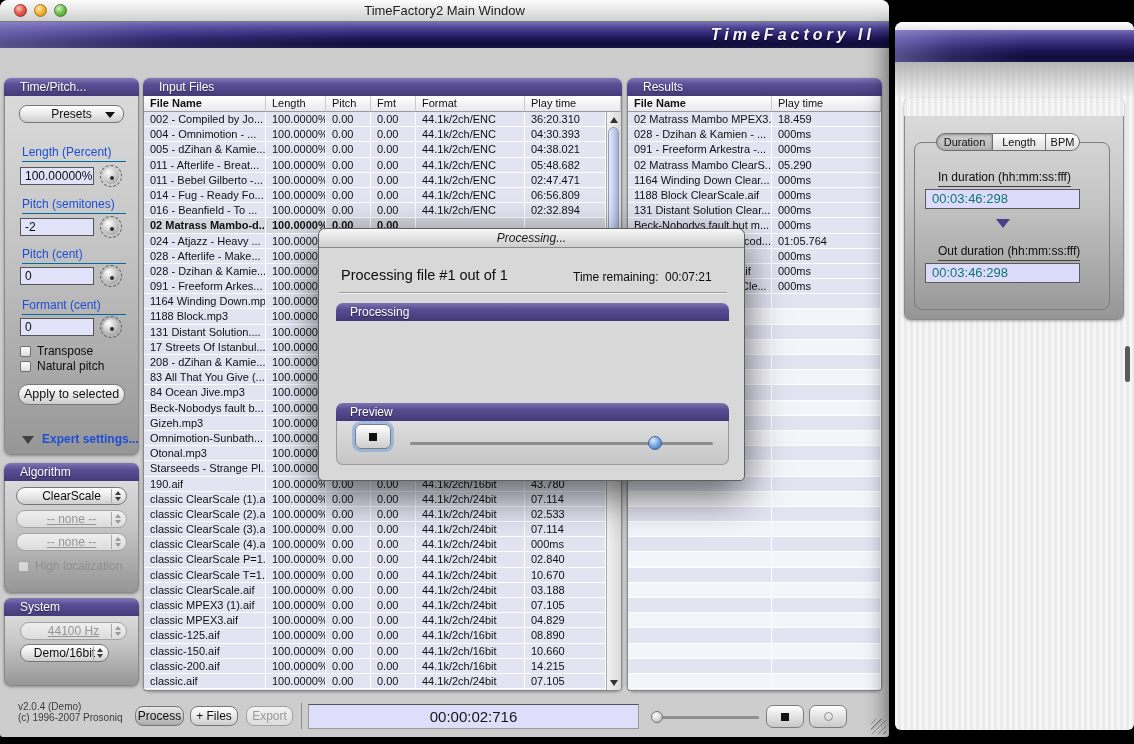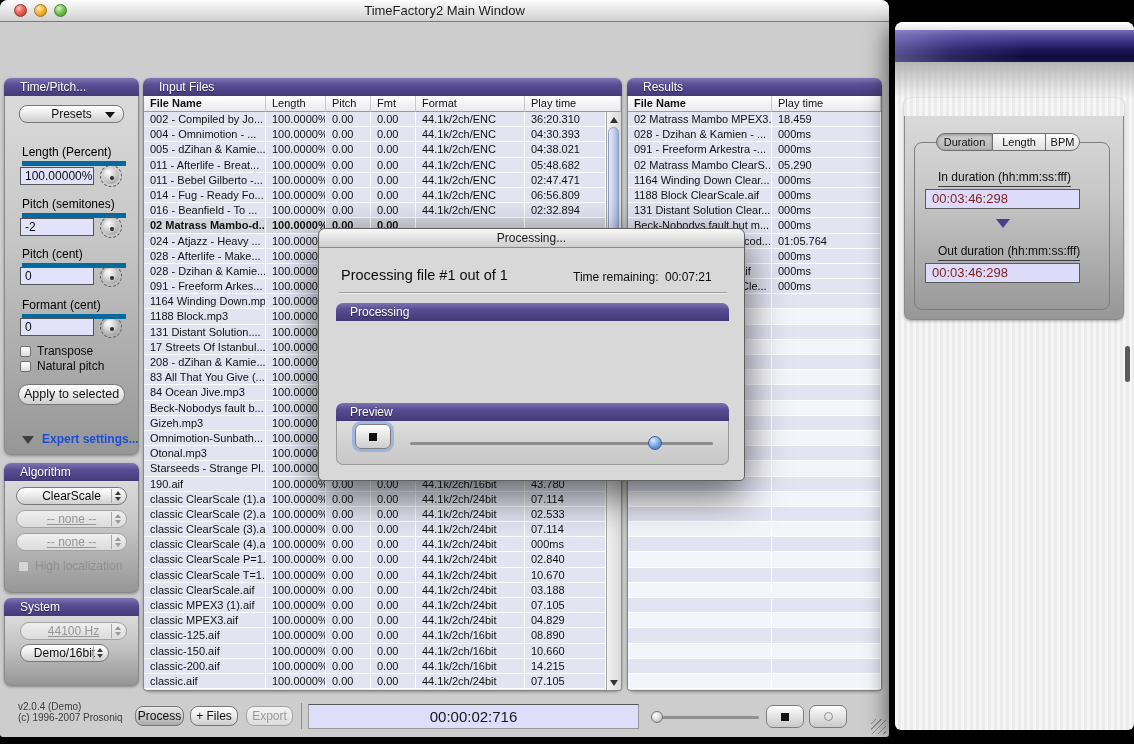--- a/index.html
+++ b/index.html
@@ -40,21 +40,21 @@
   #time-pitch { left:4px; top:78px; width:135px; height:377px; }
   #algorithm  { left:4px; top:463px; width:135px; height:130px; }
   #system     { left:4px; top:598px; width:135px; height:88px; }
 
   .aqua-btn { position:absolute; background:linear-gradient(#ffffff,#ececec 45%,#cdcdcd);
     border:1px solid #777; border-radius:10px; font-size:12px; color:#111; text-align:center; }
   .presets { left:15px; top:27px; width:105px; height:18px; line-height:16px; border-radius:8px; font-size:12px; }
   .presets .dd-arrow { position:absolute; right:8px; top:6px; width:0; height:0;
     border-left:5px solid transparent; border-right:5px solid transparent; border-top:6px solid #111; }
 
-  .frule { position:absolute; font-size:12px; color:#000000; border-bottom:5px solid #0369a1; padding-bottom:2px; white-space:nowrap; }
+  .frule { position:absolute; font-size:12px; color:#1d4ed8; border-bottom:1px solid #0369a1; padding-bottom:2px; white-space:nowrap; }
   .field { position:absolute; background:#e2e2fa; border:1px solid #555; font-size:12px; color:#0a0a0a;
     padding:1px 4px; line-height:14px; white-space:nowrap; overflow:hidden; }
   .dial { position:absolute; width:22px; height:22px; border-radius:50%; border:1px dashed #5e5e5e; }
   .dial::before { content:""; position:absolute; left:2px; top:2px; right:2px; bottom:2px; border-radius:50%;
     background:radial-gradient(circle at 35% 28%,#ffffff,#c4c4c4 55%,#8d8d8d); }
   .dial::after { content:""; position:absolute; left:9px; top:10px; width:4px; height:4px; border-radius:50%; background:#2e2e2e; }
 
   .cb { position:absolute; font-size:12px; color:#0d0d0d; white-space:nowrap; }
   .cb .box { display:inline-block; width:11px; height:11px; background:linear-gradient(#ffffff,#dcdcdc);
     border:1px solid #6f6f6f; border-radius:2px; vertical-align:-2px; margin-right:6px; }
@@ -125,21 +125,21 @@
   #btn-stop { left:766px; } #btn-record { left:809px; }
   .glyph-square { width:8px; height:8px; background:#111; }
   .glyph-circle { width:9px; height:9px; border:1.5px solid #8f8f8f; border-radius:50%; }
   .grip { position:absolute; right:3px; bottom:3px; width:15px; height:15px;
     background:repeating-linear-gradient(135deg, rgba(0,0,0,0) 0 3px, #8f8f8f 3px 4px); }
 
   
   #dialog { position:absolute; left:318px; top:228px; width:427px; height:253px; background:#d8d8d8;
     border:1px solid #5f5f5f; border-radius:7px 7px 5px 5px; box-shadow:0 14px 40px rgba(0,0,0,.6); z-index:50; }
   .dlg-title { height:19px; background:linear-gradient(#f8f8f8,#cdcdcd); border-bottom:1px solid #8a8a8a;
-    border-radius:7px 7px 0 0; text-align:center; font-size:12px; line-height:18px; color:#1a1a1a; }
+    border-radius:7px 7px 0 0; text-align:center; font-size:12px; line-height:18px; color:#1a1a1a;font-style:italic; }
   .dlg-status { position:absolute; left:22px; top:38px; font-size:14.5px; color:#0c0c0c; white-space:nowrap; }
   .dlg-tr-label { position:absolute; left:238px; top:41px; font-size:12px; color:#0c0c0c;margin-left:16px; }
   .dlg-tr-value { position:absolute; left:346px; top:41px; font-size:12px; color:#0c0c0c; }
   .dlg-hr { position:absolute; left:20px; top:63px; width:388px; height:1px; background:#9e9e9e; box-shadow:0 1px 0 #efefef; }
   .grp { position:absolute; left:17px; width:393px; border-radius:7px; }
   #grp-processing { top:74px; height:92px; }
   #grp-preview { top:174px; height:62px; }
   .grp-header { position:absolute; left:0; right:0; top:0; height:18px;
     background:linear-gradient(#7d74b1 0%,#584d94 35%,#443976 100%); border-radius:7px 7px 0 0;
     color:#fff; font-size:12px; line-height:18px; padding-left:14px; text-shadow:0 1px 1px rgba(0,0,0,.5); }
@@ -180,36 +180,39 @@
   .tab { border:1px solid #6f6f6f; border-left-width:0; background:linear-gradient(#ffffff,#dedede);
     font-size:11px; line-height:16px; text-align:center; color:#101010; }
   .tab:first-child { border-left-width:1px; border-radius:9px 0 0 9px; }
   .tab:last-child { border-radius:0 9px 9px 0; }
   .tab.selected { background:linear-gradient(#d2d2d2,#b4b4b4); box-shadow:inset 0 1px 3px rgba(0,0,0,.35); }
   .ew-groupbox { position:absolute; left:10px; top:44px; width:196px; height:168px;
     border:1px solid #7d7d7d; border-radius:8px; }
   .ew-label { position:absolute; left:34px; font-size:12px; color:#0d0d0d; border-bottom:1px solid #3f3f3f;
     padding-bottom:2px; white-space:nowrap; }
   .ew-field { position:absolute; left:21px; width:155px; height:20px; background:#dcdcfa; border:1px solid #5a5a5a;
-    font-size:13px; color:#7f1d1d; line-height:18px; padding-left:6px; }
+    font-size:13px; color:#0f766e; line-height:18px; padding-left:6px; }
   .ew-tri { position:absolute; left:92px; top:121px; width:0; height:0;
     border-left:7px solid transparent; border-right:7px solid transparent; border-top:9px solid #4a3f8a; }
   .ew-thumb { position:absolute; right:4px; top:324px; width:5px; height:36px; background:#5a5a5a; border-radius:3px; }
 </style>
 </head>
 <body>
 
 <div class="screen">
 
   <div id="main-window">
     <div class="titlebar">
       <div class="traffic t-red"></div>
       <div class="traffic t-yellow"></div>
       <div class="traffic t-green"></div>
       <div class="title-text">TimeFactory2 Main Window</div>
+    </div>
+    <div class="banner">
+      <div class="logo">TimeFactory II</div>
     </div>
 
     <div class="panel" id="time-pitch">
       <div class="panel-body"></div>
       <div class="panel-header">Time/Pitch...</div>
       <div class="aqua-btn presets">
         <span>Presets</span>
         <span class="dd-arrow"></span>
       </div>
       <div class="frule" style="left:18px;top:67px;width:104px;">Length (Percent)</div>

